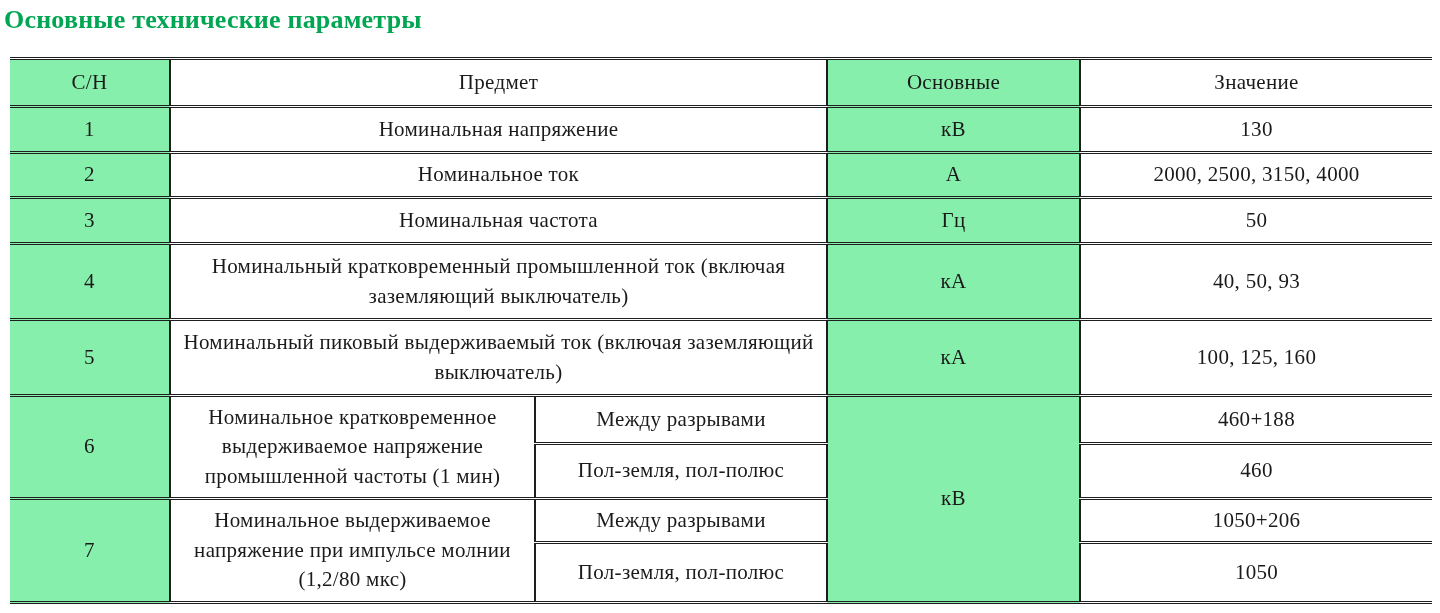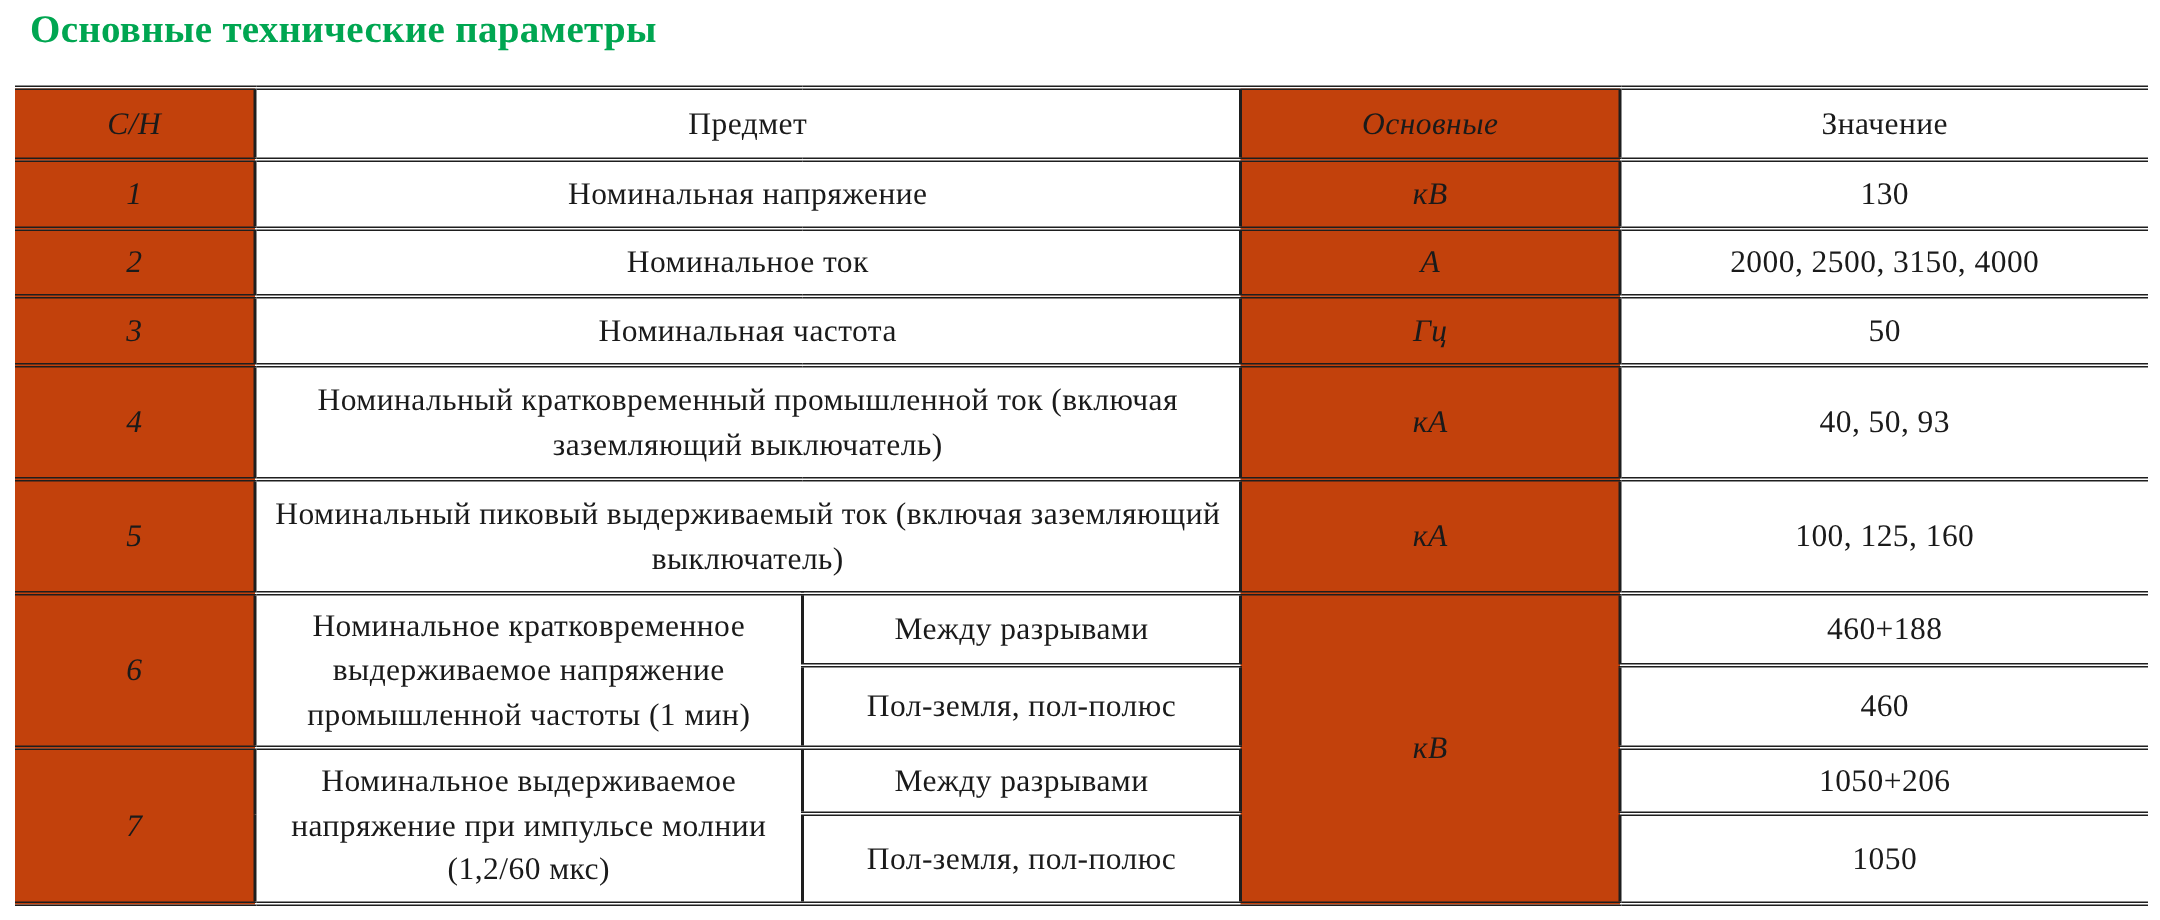--- a/index.html
+++ b/index.html
@@ -10,21 +10,21 @@
   .page {
     width: 1440px;
     height: 613px;
     background: #ffffff;
     overflow: hidden;
     font-family: "Liberation Serif", "DejaVu Serif", serif;
     color: #1a1a1a;
   }
   .title {
     margin: 0;
-    padding: 4px 0 0 20px;
+    padding: 4px 0 0 4px;
     font-size: 26px;
     line-height: 32px;
     font-weight: bold;
     color: #00a651;
     letter-spacing: 0.2px;
   }
   table.spec {
     border-collapse: collapse;
     table-layout: fixed;
     width: 1422px;
@@ -36,21 +36,21 @@
     border-left: 2px solid #1e1e1e;
     border-right: 2px solid #1e1e1e;
     text-align: center;
     vertical-align: middle;
     font-size: 21px;
     font-weight: normal;
     letter-spacing: 0.3px;
     line-height: 1.4;
     padding: 2px 10px;
   }
-  .spec .g { background: #c2410c; font-style: italic; }
+  .spec .g { background: #86efac; }
   .spec .first { border-left: none; }
   .spec .last { border-right: none; }
   .c-sn    { width: 160px; }
   .c-itema { width: 365px; }
   .c-itemb { width: 292px; }
   .c-unit  { width: 253px; }
   .c-val   { width: 352px; }
   .h-head { height: 48px; }
   .h-r1   { height: 46px; }
   .h-r2   { height: 45px; }
@@ -128,21 +128,21 @@
       <td class="last">460+188</td>
     </tr>
 
     <tr class="h-r6b">
       <td>Пол-земля, пол-полюс</td>
       <td class="last">460</td>
     </tr>
 
     <tr class="h-r7a">
       <td class="g first" rowspan="2">7</td>
-      <td rowspan="2">Номинальное выдерживаемое напряжение при импульсе молнии (1,2/60 мкс)</td>
+      <td rowspan="2">Номинальное выдерживаемое напряжение при импульсе молнии (1,2/80 мкс)</td>
       <td>Между разрывами</td>
       <td class="last">1050+206</td>
     </tr>
 
     <tr class="h-r7b">
       <td>Пол-земля, пол-полюс</td>
       <td class="last">1050</td>
     </tr>
   </tbody>
     </table>

